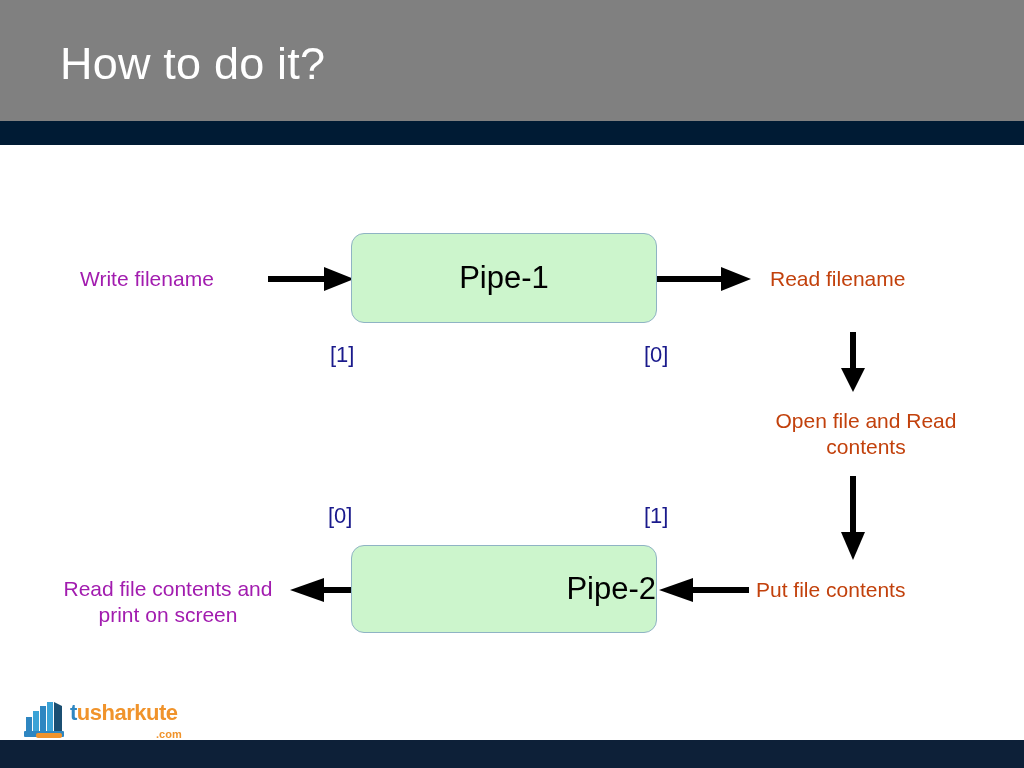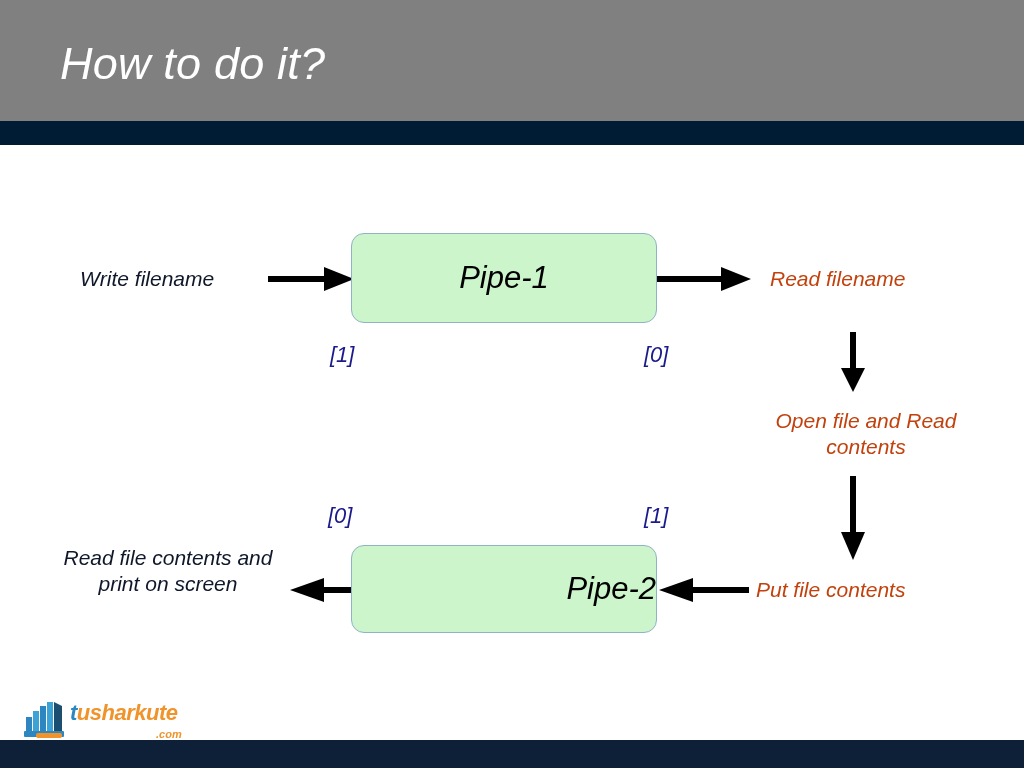--- a/index.html
+++ b/index.html
@@ -13,21 +13,20 @@
     font-family: "Liberation Sans", sans-serif;
     overflow: hidden;
     position: relative;
   }
   .slide {
     position: absolute;
     left: 0; top: 0;
     width: 816px;
     height: 768px;
     background: #ffffff;
-    font-style: italic;
   }
 
   
   .header-band {
     position: absolute;
     left: 0; top: 0;
     width: 1024px;
     height: 121px;
     background: #808080;
   }
@@ -117,30 +116,30 @@
   }
   #pipe-1-box { left: 351px; top: 233px; width: 306px; height: 90px; }
   #pipe-2-box { left: 351px; top: 545px; width: 306px; height: 88px; justify-content: flex-end; }
 
   .dgm-text {
     position: absolute;
     font-size: 21px;
     line-height: 26px;
     white-space: nowrap;
   }
-  .dgm-text.red   { color: #0f172a; }
+  .dgm-text.red   { color: #a21caf; }
   .dgm-text.green { color: #c2410c; }
   .dgm-text.navy  { color: #1a1a8c; font-size: 22px; }
   .dgm-text.two-line { white-space: normal; text-align: center; }
 
   #label-write-filename { left: 80px;  top: 266px; }
   #label-read-filename  { left: 770px; top: 266px; }
   #label-open-read      { left: 766px; top: 408px; width: 200px; text-align: center; }
   #label-put-contents   { left: 756px; top: 577px; }
-  #label-read-print     { left: 50px;  top: 545px; width: 236px; text-align: center; }
+  #label-read-print     { left: 50px;  top: 576px; width: 236px; text-align: center; }
 
   #port-1-top-left  { left: 330px; top: 342px; }
   #port-0-top-right { left: 644px; top: 342px; }
   #port-0-bot-left  { left: 328px; top: 503px; }
   #port-1-bot-right { left: 644px; top: 503px; }
 
   .arrow-svg {
     position: absolute;
     overflow: visible;
   }

